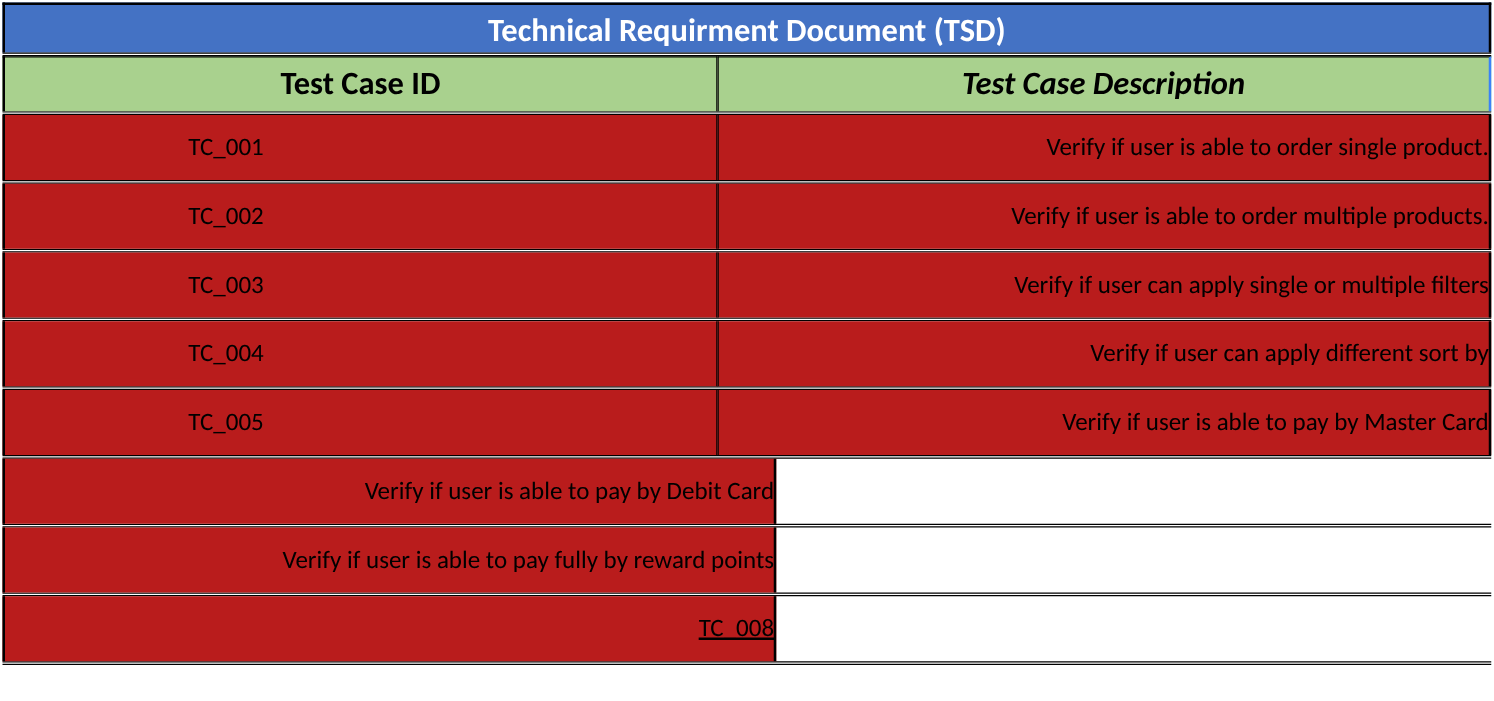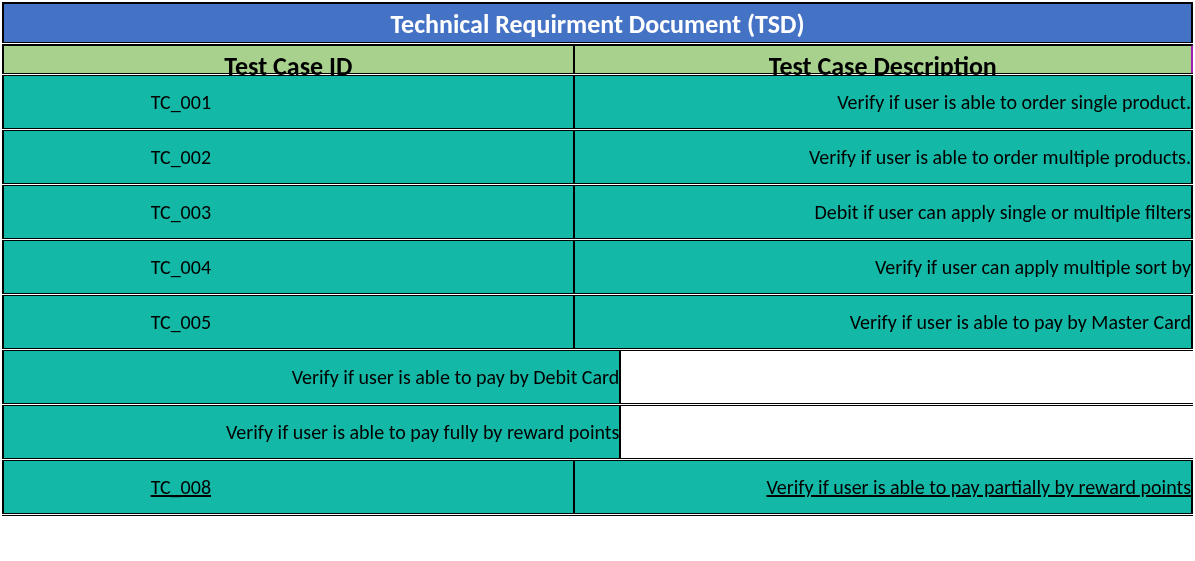--- a/index.html
+++ b/index.html
@@ -31,43 +31,44 @@
     .header-row {
       display: flex;
       border-top: 3px double #000000;
     }
     .header-cell {
       background: #a9d18e;
       color: #000000;
       font-size: 26px;
       font-weight: bold;
       text-align: center;
-      height: 28px;
+      height: 44px;
       line-height: 40px;
       border: 1px solid #000000;
       border-bottom: none;
     }
     .header-cell:first-child {
       width: 48%;
       border-left: 2px solid #000000;
     }
     .header-cell:last-child {
       width: 52%;
-      border-right: 2px solid #a21caf;
+      border-right: 2px solid #3b82f6;
+      font-style: italic;
     }
     .data-row {
       display: flex;
       border-top: 3px double #000000;
     }
     .data-row:last-child {
       border-bottom: 3px double #000000;
       text-decoration: underline;
     }
     .data-cell {
-      background: #14b8a6;
+      background: #b91c1c;
       color: #000000;
       font-size: 20px;
       height: 52px;
       line-height: 52px;
       border: 1px solid #000000;
       border-bottom: none;
       border-top: none;
     }
     .data-cell:first-child {
       width: 48%;
@@ -94,33 +95,32 @@
   <div class="data-row">
     <div class="data-cell">TC_001</div>
     <div class="data-cell">Verify if user is able to order single product.</div>
   </div>
   <div class="data-row">
     <div class="data-cell">TC_002</div>
     <div class="data-cell">Verify if user is able to order multiple products.</div>
   </div>
   <div class="data-row">
     <div class="data-cell">TC_003</div>
-    <div class="data-cell">Debit if user can apply single or multiple filters</div>
+    <div class="data-cell">Verify if user can apply single or multiple filters</div>
   </div>
   <div class="data-row">
     <div class="data-cell">TC_004</div>
-    <div class="data-cell">Verify if user can apply multiple sort by</div>
+    <div class="data-cell">Verify if user can apply different sort by</div>
   </div>
   <div class="data-row">
     <div class="data-cell">TC_005</div>
     <div class="data-cell">Verify if user is able to pay by Master Card</div>
   </div>
   <div class="data-row">
     <div class="data-cell">Verify if user is able to pay by Debit Card</div>
   </div>
   <div class="data-row">
     <div class="data-cell">Verify if user is able to pay fully by reward points</div>
   </div>
   <div class="data-row">
     <div class="data-cell">TC_008</div>
-    <div class="data-cell">Verify if user is able to pay partially by reward points</div>
   </div>
 </div>
 
 </body></html>

